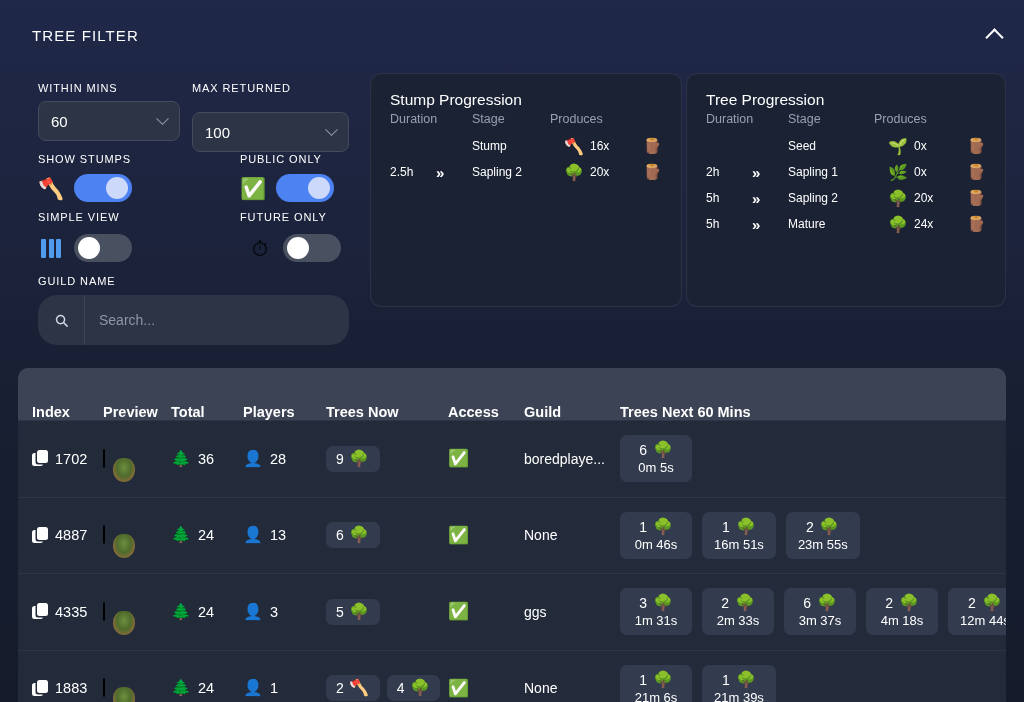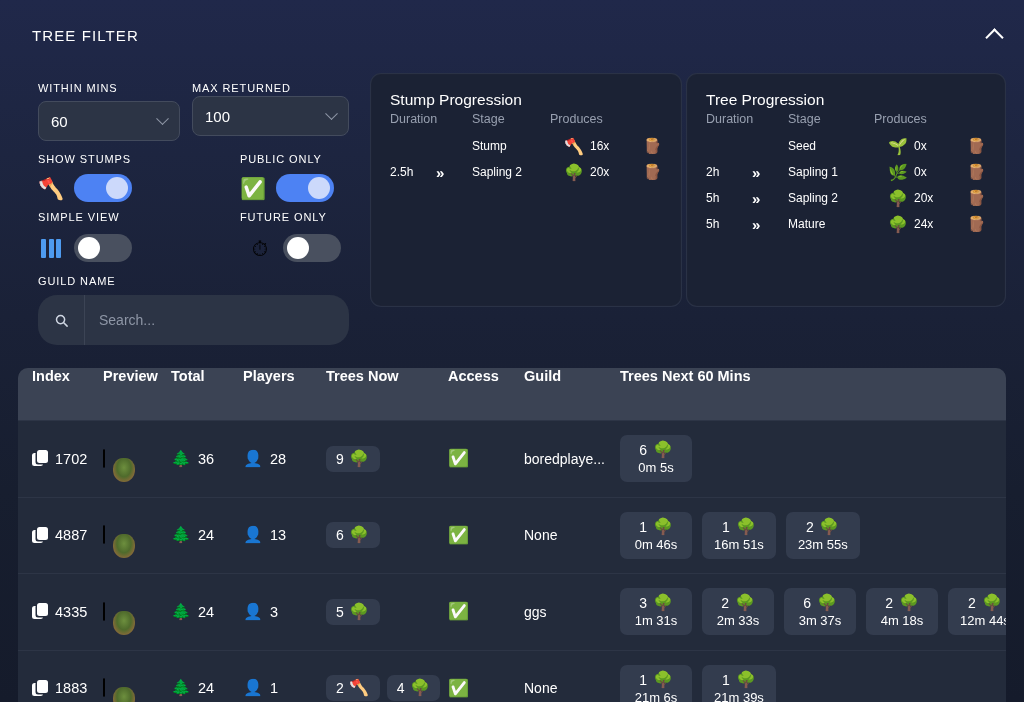--- a/index.html
+++ b/index.html
@@ -110,21 +110,21 @@
   .prog td.pico { text-align: right; font-size: 16px; width: 34px; }
   .prog td.pnum { text-align: left; padding-left: 6px; width: 44px; }
   .prog td.plog { text-align: right; font-size: 15px; width: 34px; opacity: .92; }
 
   
   .card {
     position: absolute; left: 18px; top: 368px; width: 988px; height: 334px;
     background: #232b3b; border-radius: 10px 10px 0 0; overflow: hidden;
   }
   .thead {
-    height: 52px; background: #3b4354; display: flex; align-items: flex-start;
+    height: 52px; background: #3b4354; display: flex; align-items: flex-end;
   }
   .thead div {
     font-size: 14.5px; font-weight: bold; color: #ffffff;
   }
   .trow {
     height: 76.5px; display: flex; align-items: center;
     border-top: 1px solid #2d3546;
     background: #232b3b;
   }
   .c-index   { width: 85px; padding-left: 14px; display:flex; align-items:center; gap: 7px; }
@@ -190,21 +190,21 @@
     </div>
   </div>
 
   <div class="flabel" style="left:38px; top:82px;">WITHIN MINS</div>
   <div class="sel" style="left:38px; top:101px; width:142px;">
     <span class="val">60</span>
     <span class="cv"></span>
   </div>
 
   <div class="flabel" style="left:192px; top:82px;">MAX RETURNED</div>
-  <div class="sel" style="left:192px; top:96px; width:157px;gap:10px;">
+  <div class="sel" style="left:192px; top:112px; width:157px;gap:10px;">
     <span class="val">100</span>
     <span class="cv"></span>
   </div>
 
   <div class="flabel" style="left:38px; top:153px;">SHOW STUMPS</div>
   <div class="tg-row" style="left:38px; top:174px;">
     <span class="tg-ico">🪓</span>
     <span class="switch on">
         <span class="knob"></span>
       </span>

